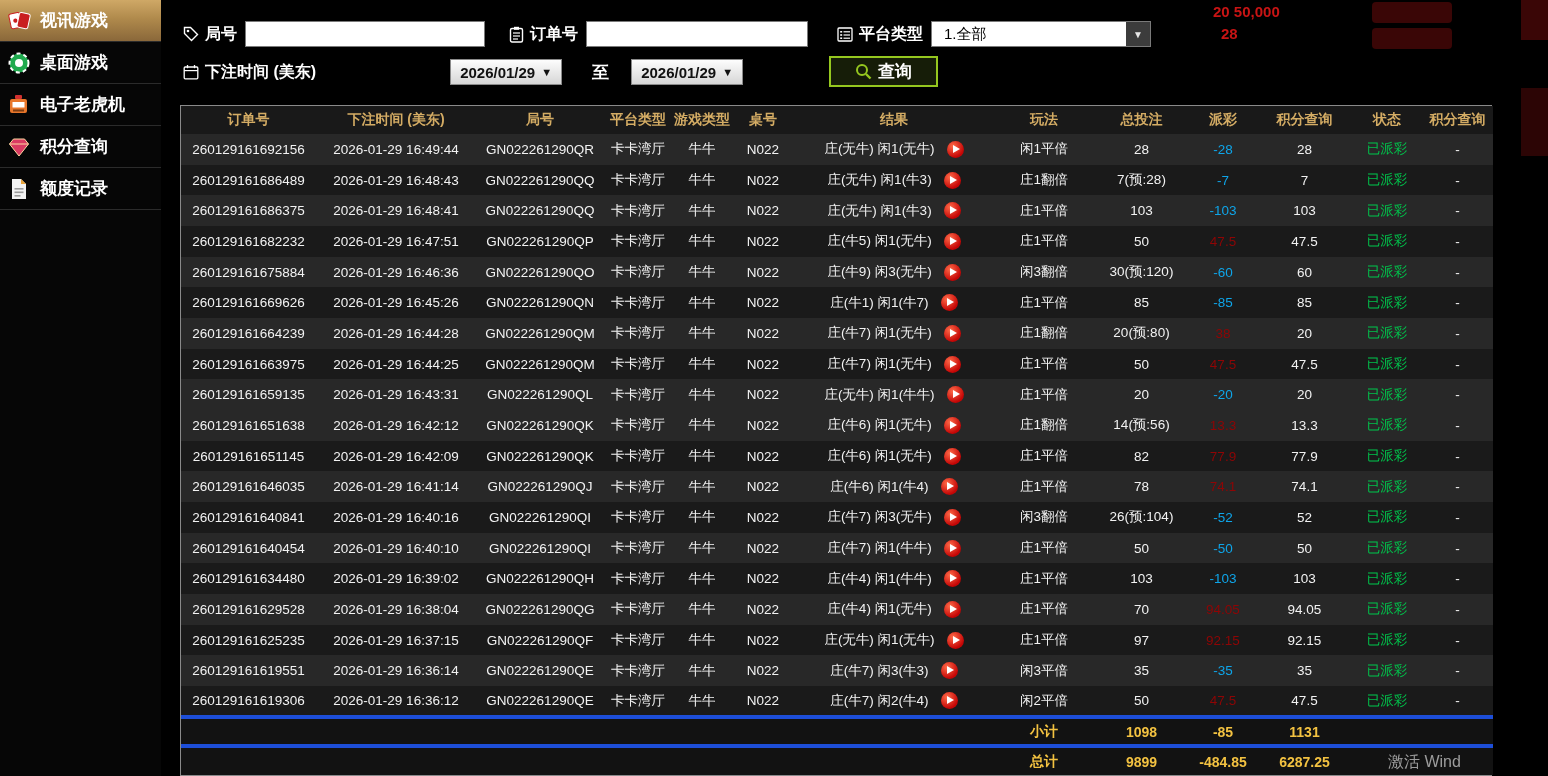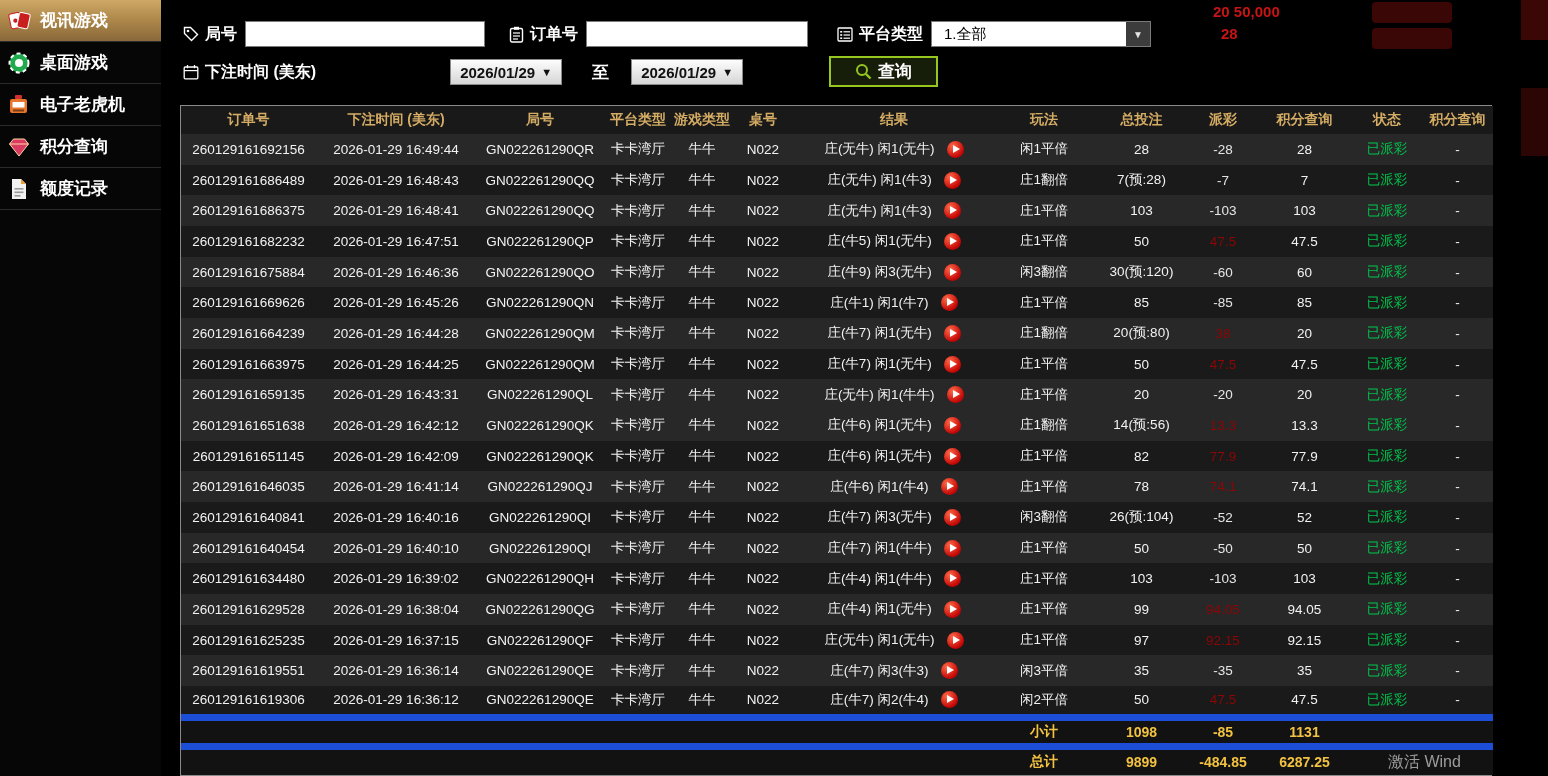--- a/index.html
+++ b/index.html
@@ -58,25 +58,25 @@
   .result-cell span.res-txt { vertical-align:middle; }
   .play-icon {
     display:inline-block; width:17px; height:17px; border-radius:50%;
     background:radial-gradient(circle at 35% 30%, #ff6a48, #c40505 70%);
     position:relative; vertical-align:middle; margin-left:12px; cursor:pointer;
   }
   .play-icon::after {
     content:''; position:absolute; left:6px; top:4px;
     border-left:7px solid #fff; border-top:4.5px solid transparent; border-bottom:4.5px solid transparent;
   }
-  .val-green   { color:#e5e5e5; }
+  .val-green   { color:#0ea5e9; }
   .val-darkred { color:#8e0505; }
   .status-green{ color:#00c24b; }
   tfoot td { height:29px; background:#121212; color:#f3c241; font-weight:bold; font-size:14px; text-align:center; }
-  tfoot tr { border-top:7px solid #1d4ed8;margin-top:16px; }
+  tfoot tr { border-top:4px solid #1d4ed8;margin-top:16px; }
 
   
   .bg-red-text { position:absolute; color:#c81414; font-weight:bold; z-index:1;text-align:right; }
   .bg-block { position:absolute; background:#3a0606; border-radius:4px; z-index:1; }
   .watermark { position:absolute; left:1388px; top:752px; color:#9c9c9c; font-size:16px; z-index:6; }
 </style>
 </head>
 <body>
 
 <div class="bg-red-text" style="left:1213px; top:3px; font-size:15px;">20   50,000</div>
@@ -486,21 +486,21 @@
         </tr>
         <tr class="odd">
           <td>260129161629528</td>
           <td>2026-01-29 16:38:04</td>
           <td>GN022261290QG</td>
           <td>卡卡湾厅</td>
           <td>牛牛</td>
           <td>N022</td>
           <td class="result-cell"><span class="res-txt">庄(牛4) 闲1(无牛)</span><span class="play-icon"></span></td>
           <td>庄1平倍</td>
-          <td>99</td>
+          <td>70</td>
           <td class="val-darkred">94.05</td>
           <td>94.05</td>
           <td class="status-green">已派彩</td>
           <td>-</td>
         </tr>
         <tr class="even">
           <td>260129161625235</td>
           <td>2026-01-29 16:37:15</td>
           <td>GN022261290QF</td>
           <td>卡卡湾厅</td>

